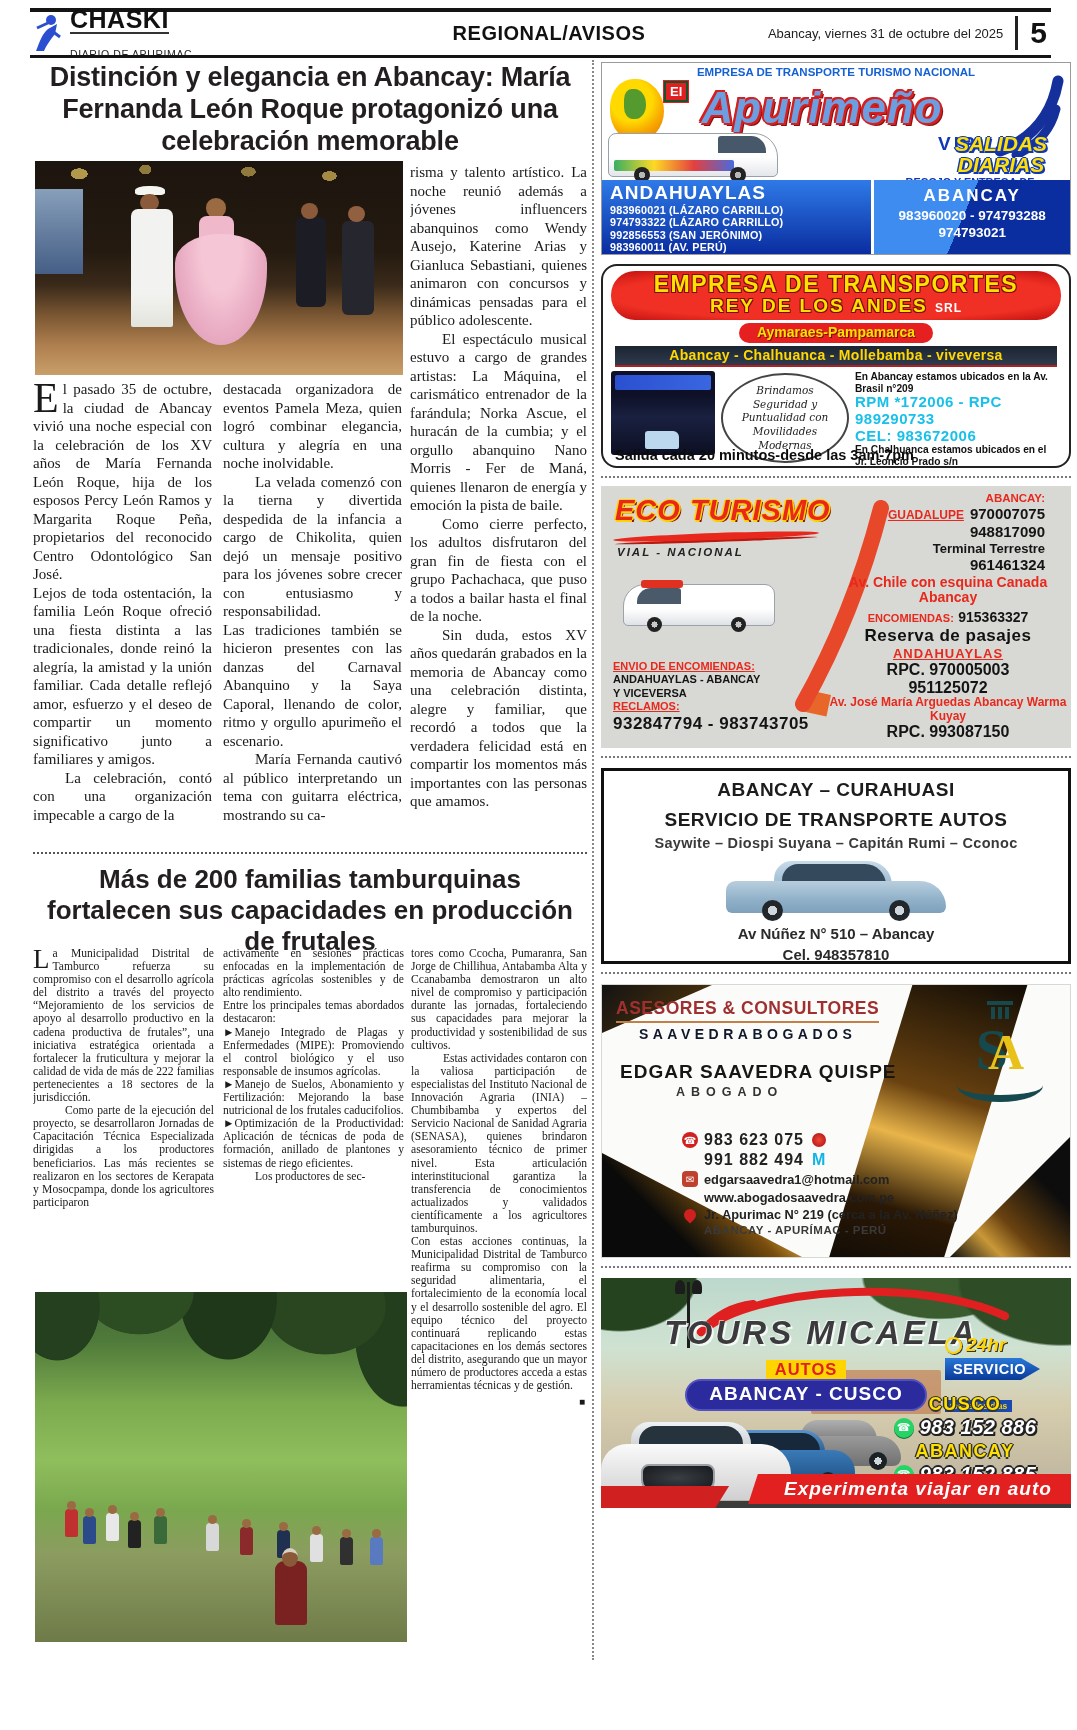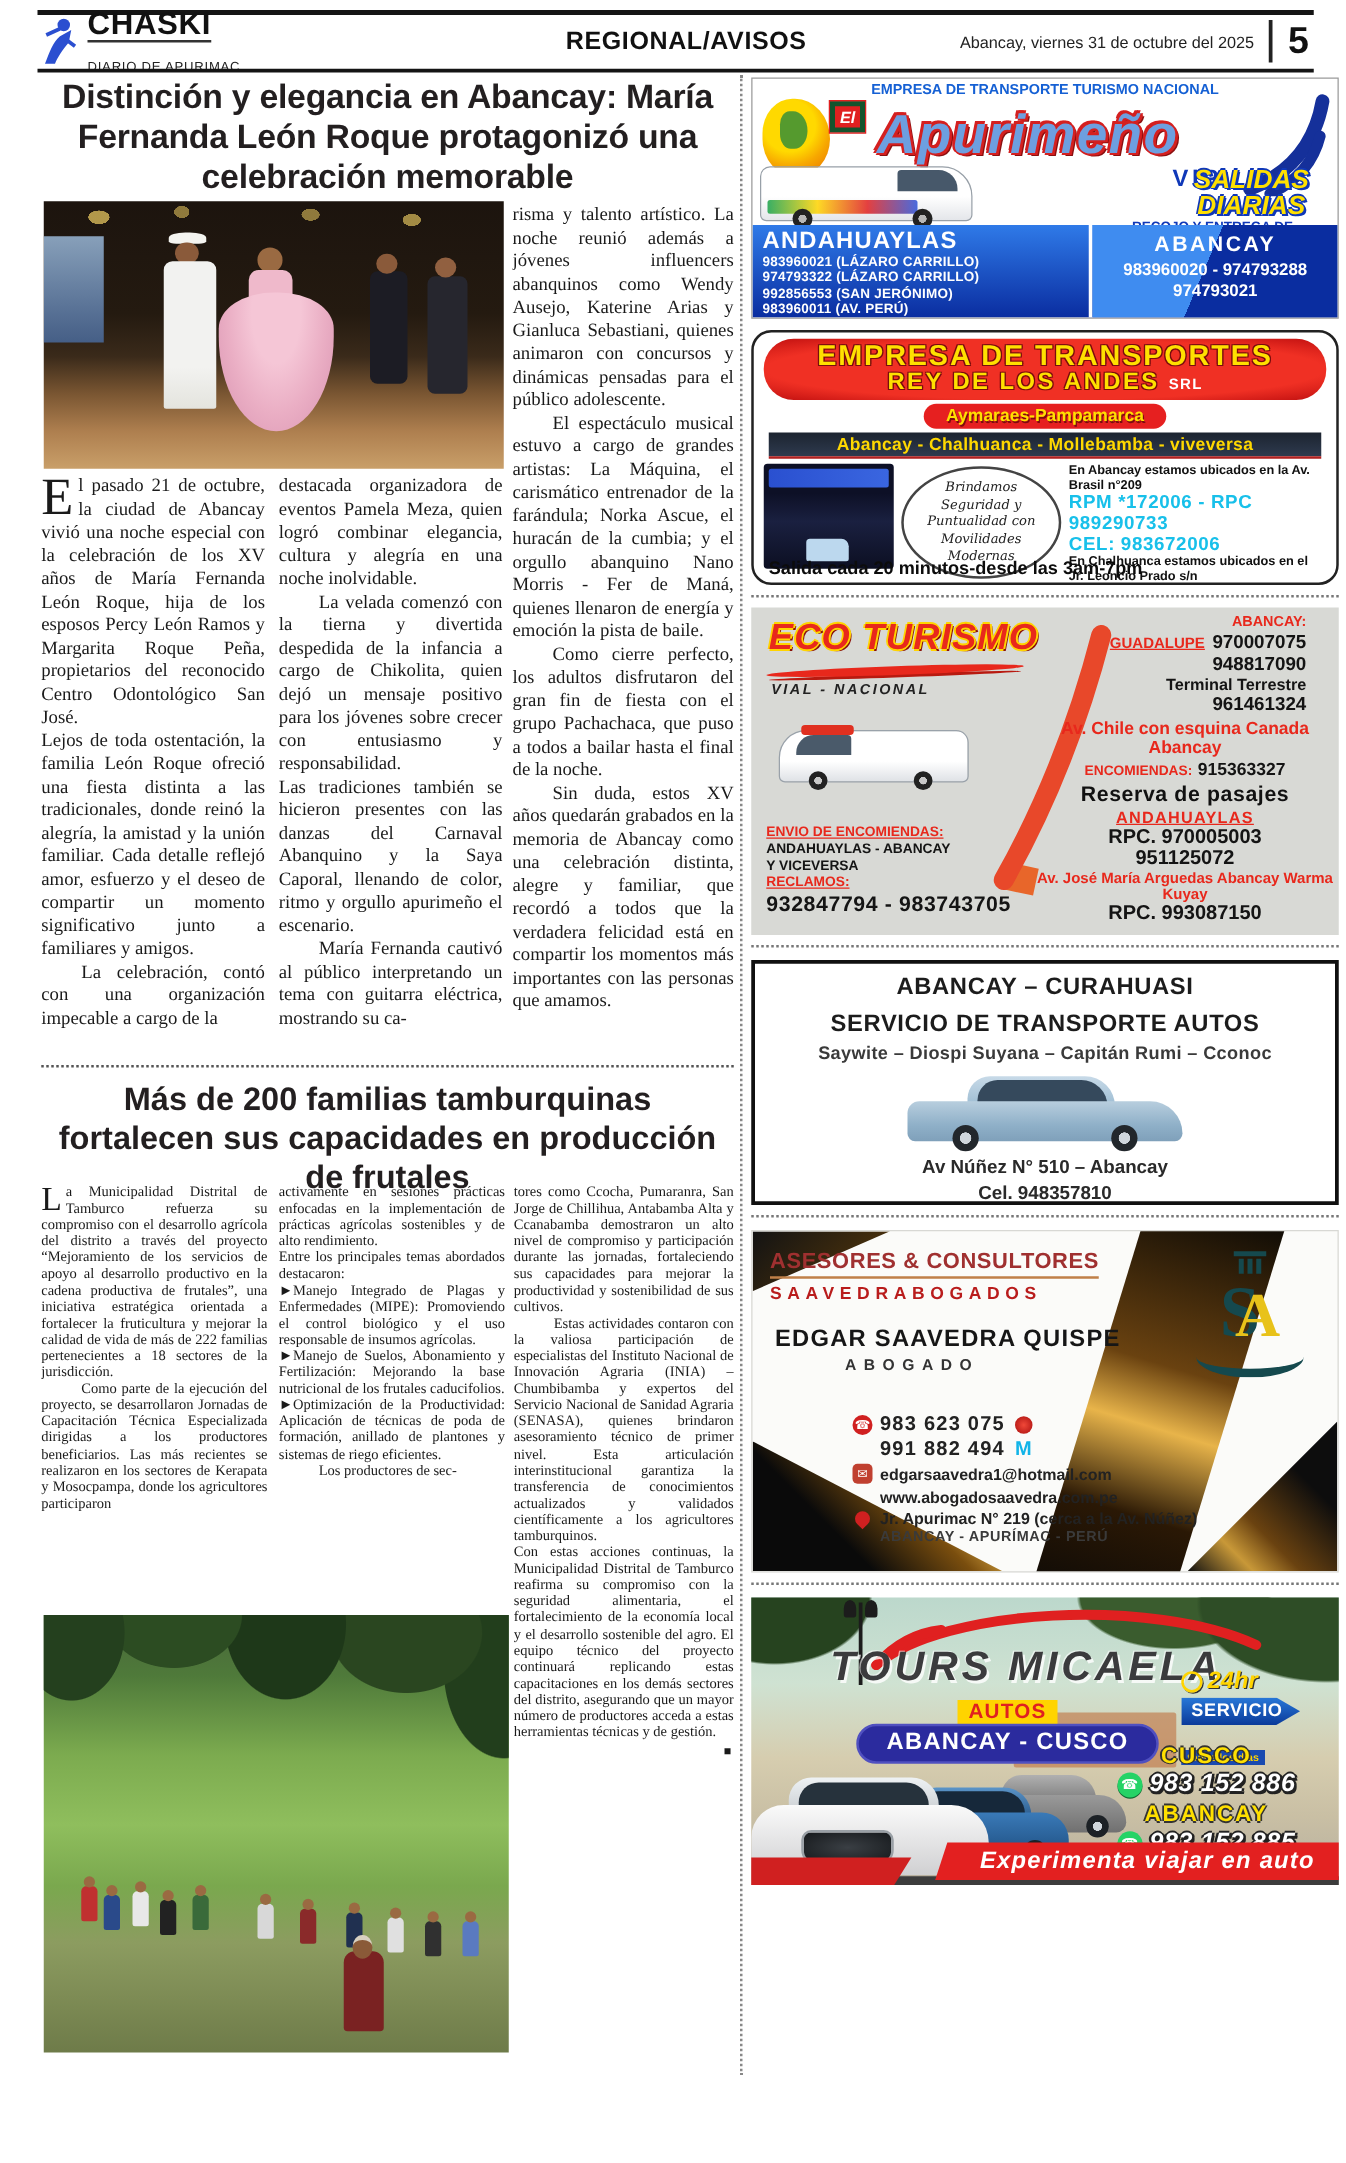--- a/index.html
+++ b/index.html
@@ -80,21 +80,21 @@
   .vsep { position:absolute; left:592px; top:60px; height:1600px; border-left:2px dotted #888; }
   .ads { position:absolute; left:601px; top:62px; width:470px; font-family:"Liberation Sans", sans-serif; }
   .h-dots { border-top:2px dotted #777; margin:8px 0; height:0; }
 
   
   .ad-ap { position:relative; height:191px; border:1px solid #9a9a9a; background:#fff; overflow:hidden; }
   .ap-top { margin:3px 0 0 66px; width:336px; color:#1560d4; font-weight:bold; font-size:11.5px; text-align:center; }
   .ap-art { position:absolute; left:8px; top:16px; width:54px; height:62px; border-radius:46% 54% 50% 50%;
             background:radial-gradient(circle at 40% 35%, #ffd900 0 40%, #f7a800 62%, #e86a00 100%); }
   .ap-art::after { content:""; position:absolute; left:14px; top:10px; width:22px; height:30px; background:#2a8a3a; border-radius:40% 60% 55% 45%; opacity:.8; }
-  .ap-el { position:absolute; left:62px; top:18px; background:#e02020; color:#fff; font-weight:bold; font-size:13px; padding:1px 4px; border:4px solid #14532d; outline:1px solid #e02020;font-style:italic; }
+  .ap-el { position:absolute; left:62px; top:18px; background:#e02020; color:#fff; font-weight:bold; font-size:13px; padding:1px 4px; border:2px solid #14532d; outline:1px solid #e02020; }
   .ap-brand { position:absolute; left:64px; top:20px; width:312px; text-align:center; font-size:44px; font-weight:bold; font-style:italic; letter-spacing:1px; color:#6d9fe0;
               text-shadow:2px 0 #d42020,-2px 0 #d42020,0 2px #d42020,0 -2px #d42020,2px 2px #d42020,-2px -2px #d42020, 3px 3px 0 #8a1010; }
   .ap-vip { position:absolute; left:336px; top:70px; color:#1038b8; font-weight:bold; font-size:19px; letter-spacing:3px; }
   .ap-swoosh { position:absolute; right:2px; top:8px; }
   .ap-salidas { position:absolute; right:6px; top:70px; width:126px; text-align:center; font-size:21px; font-weight:bold; font-style:italic; color:#ffe000; line-height:1.02;
                 text-shadow:1.5px 0 #1038b8,-1.5px 0 #1038b8,0 1.5px #1038b8,0 -1.5px #1038b8,2px 2px #1038b8; }
   .ap-recojo { position:absolute; right:2px; top:113px; width:196px; color:#1038b8; font-weight:bold; font-size:10.8px; text-align:center; line-height:1.12; }
   .ap-van { position:absolute; left:6px; top:62px; width:176px; height:58px; }
   .ap-van .vb { position:absolute; bottom:6px; left:0; width:168px; height:42px; background:linear-gradient(180deg,#ffffff 0 55%,#e4e6ea 100%); border:1px solid #98a0a8; border-radius:8px 24px 5px 5px; }
   .ap-van .vw { position:absolute; bottom:30px; left:110px; width:48px; height:17px; background:#47586a; border-radius:3px 15px 0 0; }
@@ -188,21 +188,21 @@
   .sv-br { position:absolute; right:0; bottom:0; width:120px; height:120px; clip-path:polygon(100% 0,100% 100%,0 100%); background:linear-gradient(225deg,#0d0d0d 30%,#6a4210 62%,#c89838 78%,#111); }
   .sv-mono { position:absolute; right:12px; top:16px; width:116px; text-align:center; }
   .sv-pillar { width:26px; height:18px; margin:0 auto; display:flex; gap:3px; justify-content:center; border-top:4px solid #15494e; padding-top:2px; }
   .sv-pillar i { width:4px; height:12px; background:#15494e; display:block; }
   .sv-letters { line-height:1; margin-top:-4px; font-family:"Liberation Serif", serif; font-weight:bold; }
   .sv-s { font-size:58px; color:#15494e; }
   .sv-a { font-size:50px; color:#e8c21a; margin-left:-20px; }
   .sv-cres { width:86px; height:26px; border-bottom:7px solid #15494e; border-radius:50%; margin:-10px auto 0; }
   .sv-head { position:absolute; left:14px; top:13px; }
   .sv-l1 { color:#a03030; font-size:17.5px; font-weight:bold; letter-spacing:.5px; border-bottom:2px solid #c08048; padding-bottom:2px; }
-  .sv-l2 { color:#b91c1c; font-size:14px; font-weight:bold; letter-spacing:4.5px; margin-top:3px; text-align:left; }
+  .sv-l2 { color:#0f172a; font-size:14px; font-weight:bold; letter-spacing:4.5px; margin-top:3px; text-align:center; }
   .sv-name { position:absolute; left:18px; top:76px; font-size:19px; font-weight:bold; color:#161616; letter-spacing:1px; }
   .sv-role { position:absolute; left:74px; top:100px; font-size:12.5px; letter-spacing:6px; color:#333; font-weight:bold; }
   .sv-contact { position:absolute; left:80px; top:146px; color:#222; }
   .sv-row { display:flex; align-items:center; margin-bottom:2px; }
   .ci { width:16px; height:16px; border-radius:50%; background:#d02020; color:#fff; font-size:10px; display:flex; align-items:center; justify-content:center; margin-right:6px; flex:none; }
   .ci.em { border-radius:4px; background:#c04030; }
   .sv-ph { font-size:16px; font-weight:bold; letter-spacing:1px; }
   .claro { width:14px; height:14px; border-radius:50%; background:radial-gradient(#f04838,#a80e0e); margin-left:8px; }
   .mov { color:#12b4e8; font-weight:bold; font-size:16px; margin-left:8px; }
   .sv-sm { font-size:12.8px; font-weight:bold; }
@@ -301,21 +301,21 @@
       <div class="p1-girl-head"></div>
       <div class="p1-girl-bod"></div>
       <div class="p1-girl-dress"></div>
       <div class="p1-guest1"></div>
       <div class="p1-guest1-head"></div>
       <div class="p1-guest2"></div>
       <div class="p1-guest2-head"></div>
     </div>
 
     <div class="col a1c1">
-      <p><span class="dropcap">E</span><span>l pasado 21 de octubre, la ciudad de Abancay vivió una noche especial con la celebración de los XV años de María Fernanda León Roque, hija de los esposos Percy León Ramos y Margarita Roque Peña, propietarios del reconocido Centro Odontológico San José.</span></p>
+      <p><span class="dropcap">E</span><span>l pasado 35 de octubre, la ciudad de Abancay vivió una noche especial con la celebración de los XV años de María Fernanda León Roque, hija de los esposos Percy León Ramos y Margarita Roque Peña, propietarios del reconocido Centro Odontológico San José.</span></p>
       <p>Lejos de toda ostentación, la familia León Roque ofreció una fiesta distinta a las tradicionales, donde reinó la alegría, la amistad y la unión familiar. Cada detalle reflejó amor, esfuerzo y el deseo de compartir un momento significativo junto a familiares y amigos.</p>
       <p class="p-ind">La celebración, contó con una organización impecable a cargo de la</p>
     </div>
     <div class="col a1c2">
       <p>destacada organizadora de eventos Pamela Meza, quien logró combinar elegancia, cultura y alegría en una noche inolvidable.</p>
       <p class="p-ind">La velada comenzó con la tierna y divertida despedida de la infancia a cargo de Chikolita, quien dejó un mensaje positivo para los jóvenes sobre crecer con entusiasmo y responsabilidad.</p>
       <p>Las tradiciones también se hicieron presentes con las danzas del Carnaval Abanquino y la Saya Caporal, llenando de color, ritmo y orgullo apurimeño el escenario.</p>
       <p class="p-ind">María Fernanda cautivó al público interpretando un tema con guitarra eléctrica, mostrando su ca-</p>
     </div>
     <div class="col a1c3">

